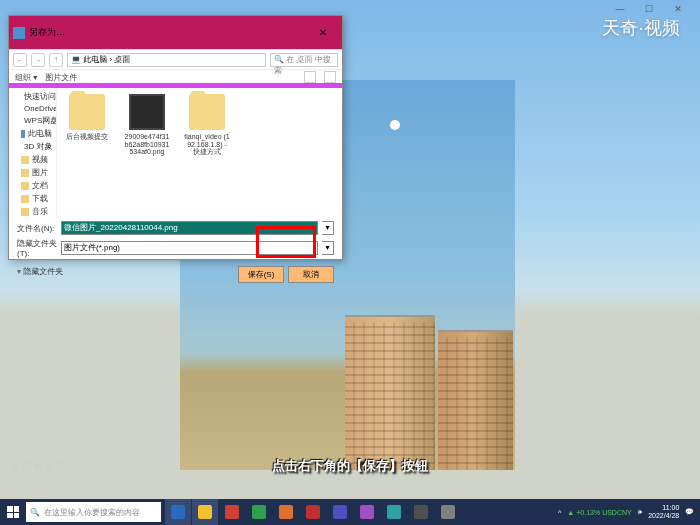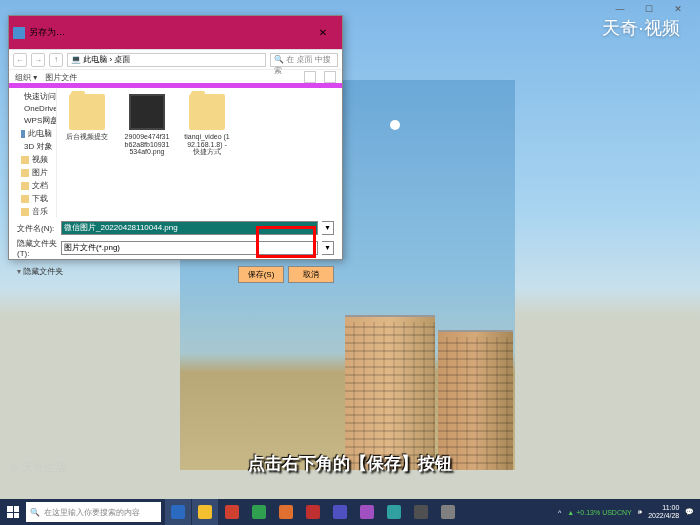--- a/index.html
+++ b/index.html
@@ -4,21 +4,21 @@
 <style>
 *{margin:0;padding:0;box-sizing:border-box;font-family:"Microsoft YaHei",sans-serif}
 body{width:700px;height:525px;overflow:hidden;position:relative;background:#f0f0f0}
 .desktop{width:100%;height:100%;position:relative;background:linear-gradient(180deg,#7fb8e8 0%,#a8d4f0 40%,#c8e0ec 55%,#d0d4c8 60%)}
 .photo-area{position:absolute;left:180px;top:80px;width:335px;height:390px;background:linear-gradient(180deg,#6ba8d8 0%,#8cc0e0 50%,#a8c8d0 70%,#b8a878 75%,#c8b888 100%)}
 .moon{position:absolute;left:210px;top:40px;width:10px;height:10px;background:#fff;border-radius:50%}
 .building1{position:absolute;left:165px;bottom:0;width:90px;height:155px;background:linear-gradient(90deg,#d4a878 0%,#e0b888 50%,#b89868 100%);border-top:2px solid #999}
 .building2{position:absolute;left:258px;bottom:0;width:75px;height:140px;background:linear-gradient(90deg,#c89868 0%,#d4a878 50%,#a88858 100%);border-top:2px solid #999}
 .building1::after,.building2::after{content:"";position:absolute;inset:5px 0 0 0;background:repeating-linear-gradient(0deg,transparent 0,transparent 6px,rgba(0,0,0,0.15) 6px,rgba(0,0,0,0.15) 8px),repeating-linear-gradient(90deg,transparent 0,transparent 8px,rgba(0,0,0,0.1) 8px,rgba(0,0,0,0.1) 10px)}
 .watermark{position:absolute;top:16px;right:20px;color:#fff;font-size:18px;text-shadow:0 1px 3px rgba(0,0,0,0.3)}
-.subtitle{position:absolute;bottom:50px;left:50%;transform:translateX(-50%);color:#fff;font-size:17px;font-weight:bold;text-shadow:2px 2px 2px #000,-1px -1px 1px #000;white-space:nowrap}
+.subtitle{position:absolute;bottom:50px;left:50%;transform:translateX(-50%);color:#fff;font-size:13px;font-weight:bold;text-shadow:2px 2px 2px #000,-1px -1px 1px #000;white-space:nowrap}
 .life-mark{position:absolute;bottom:50px;left:10px;color:rgba(200,200,200,0.5);font-size:11px}
 
 .dialog{position:absolute;left:8px;top:15px;width:335px;height:245px;background:#fff;border:1px solid #888;box-shadow:2px 2px 8px rgba(0,0,0,0.3);font-size:9px}
 .dlg-title{height:34px;background:#be185d;border-bottom:1px solid #ddd;display:flex;align-items:center;padding:0 4px}
 .dlg-title-icon{width:12px;height:12px;background:#4a90d0;margin-right:4px}
 .dlg-title-text{flex:1;font-size:9px}
 .dlg-close{width:30px;height:16px;text-align:center;line-height:16px;font-size:10px}
 .dlg-nav{height:20px;background:#fff;display:flex;align-items:center;padding:0 4px;border-bottom:1px solid #eee;gap:4px}
 .nav-btn{width:14px;height:14px;border:1px solid #ccc;border-radius:2px;text-align:center;line-height:12px;font-size:8px;color:#888}
 .nav-path{flex:1;height:14px;border:1px solid #ccc;display:flex;align-items:center;padding:0 3px;font-size:8px}

